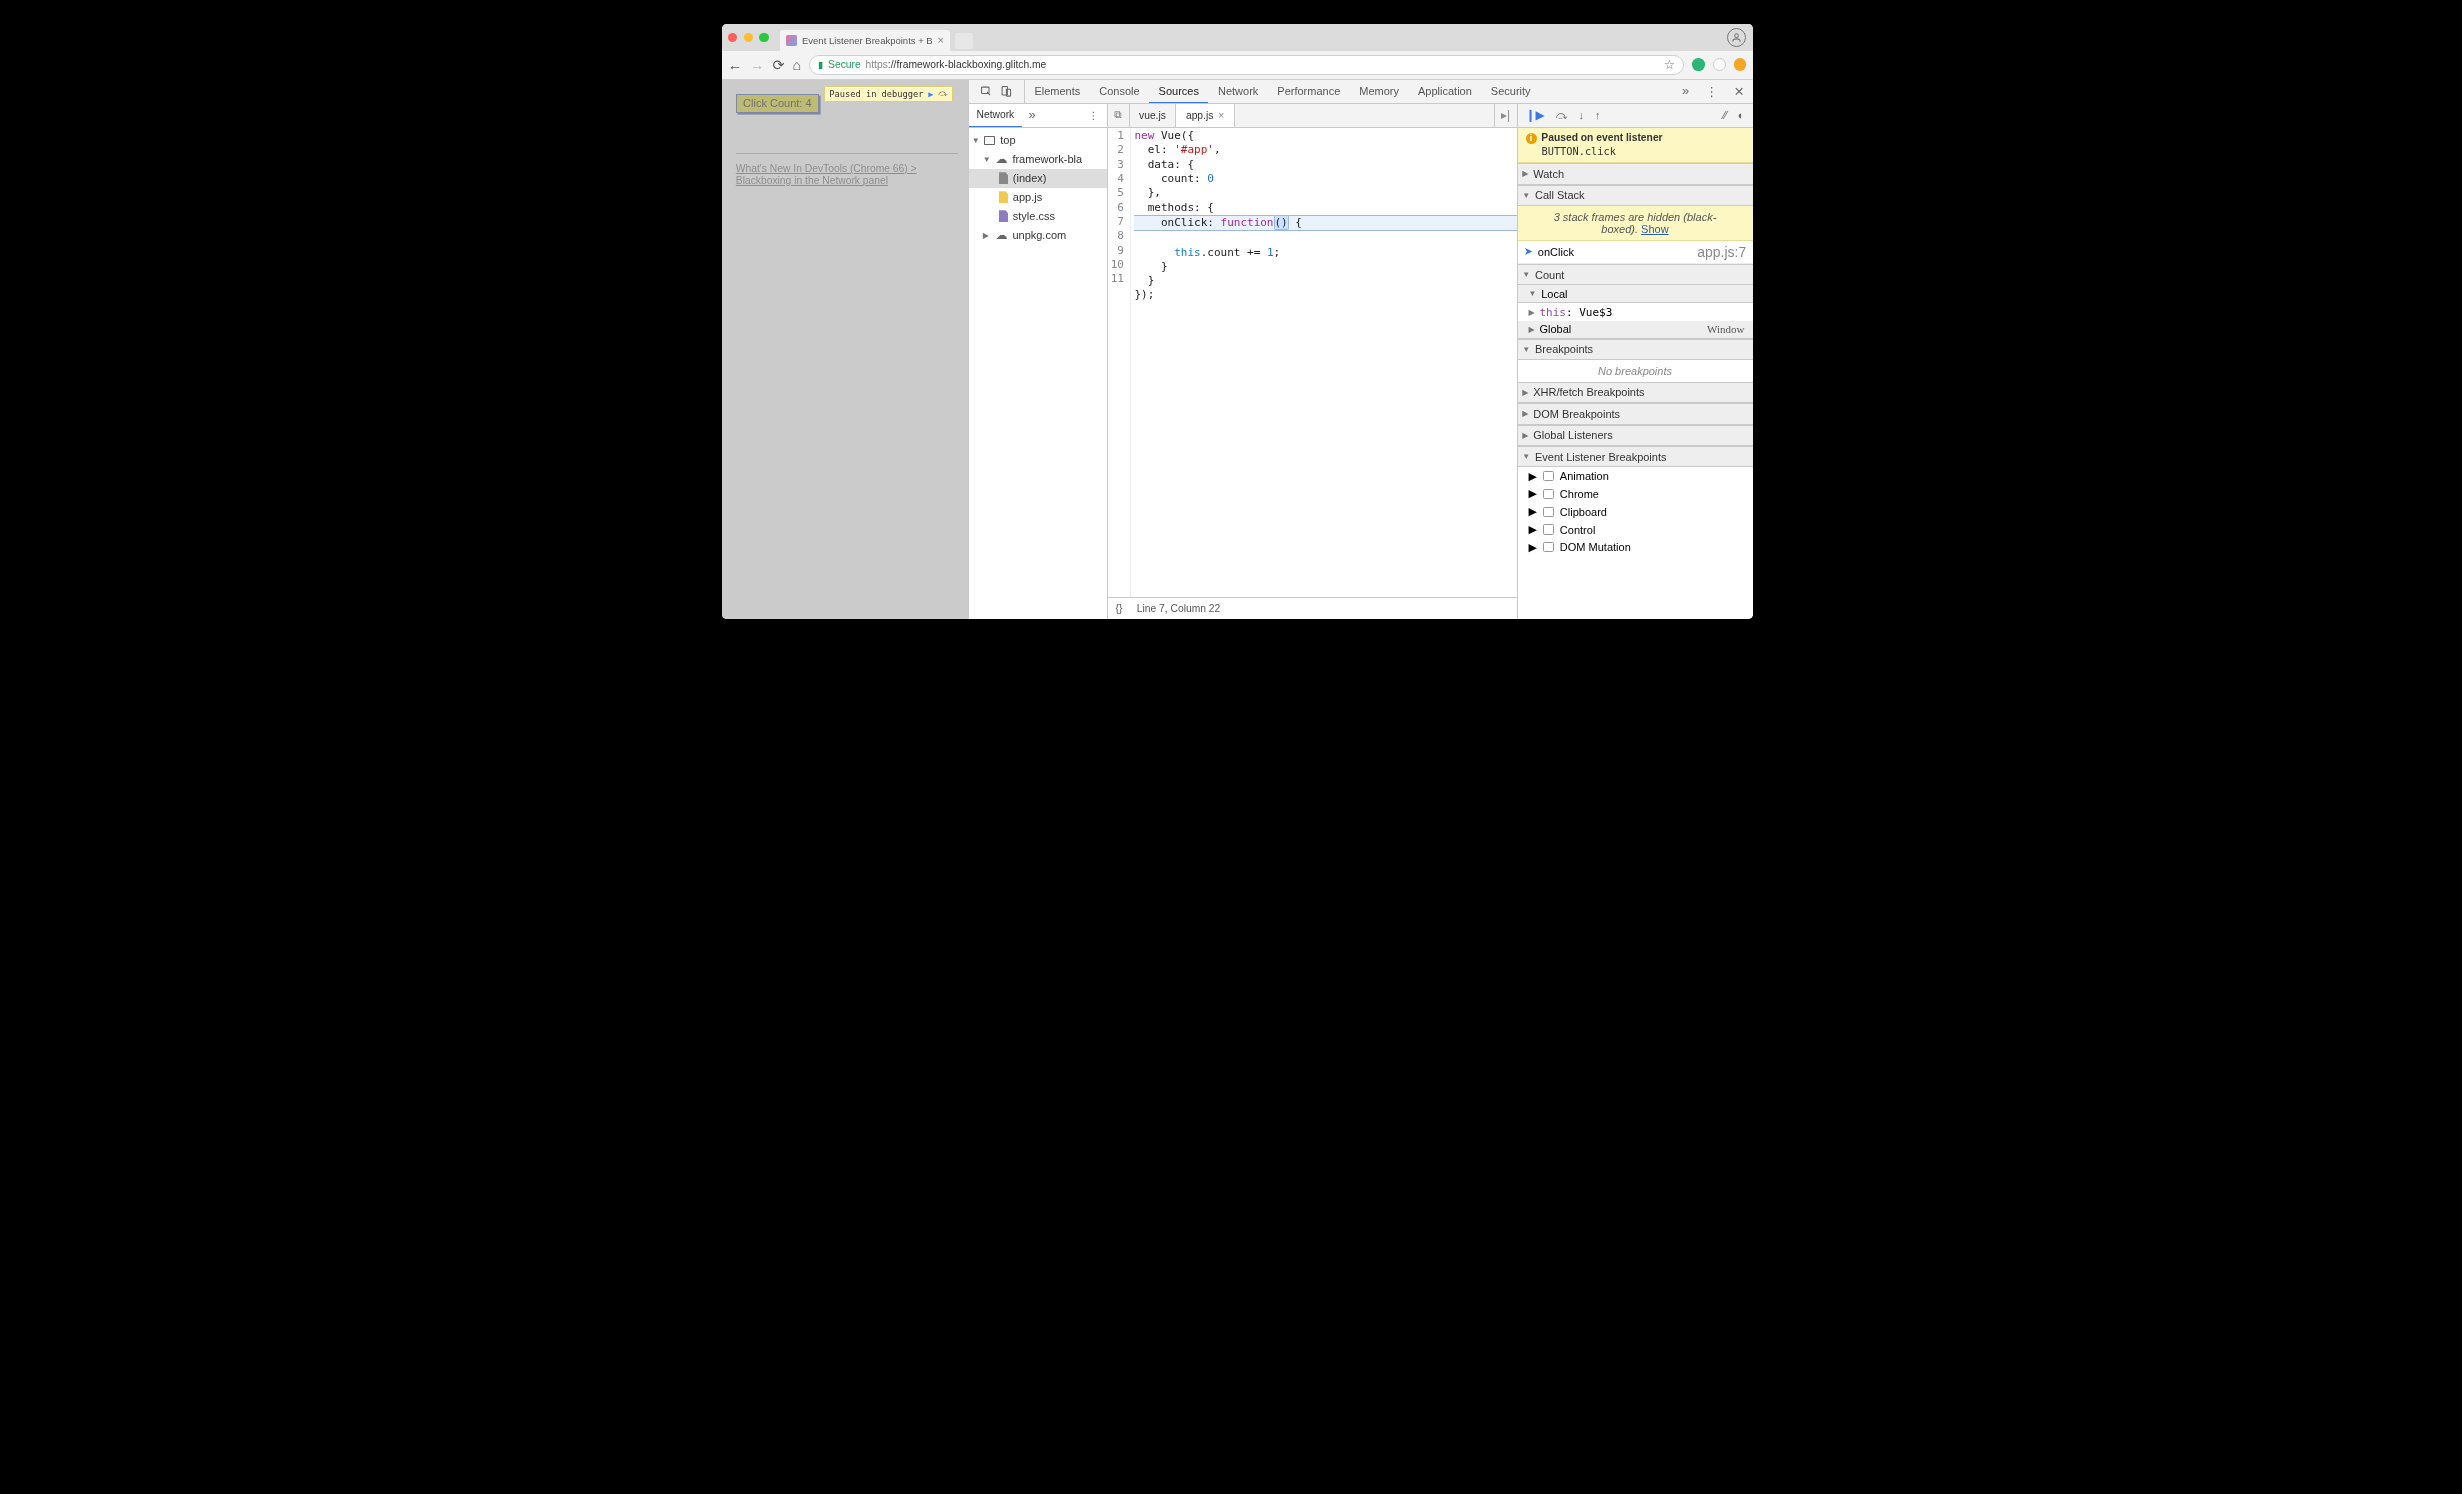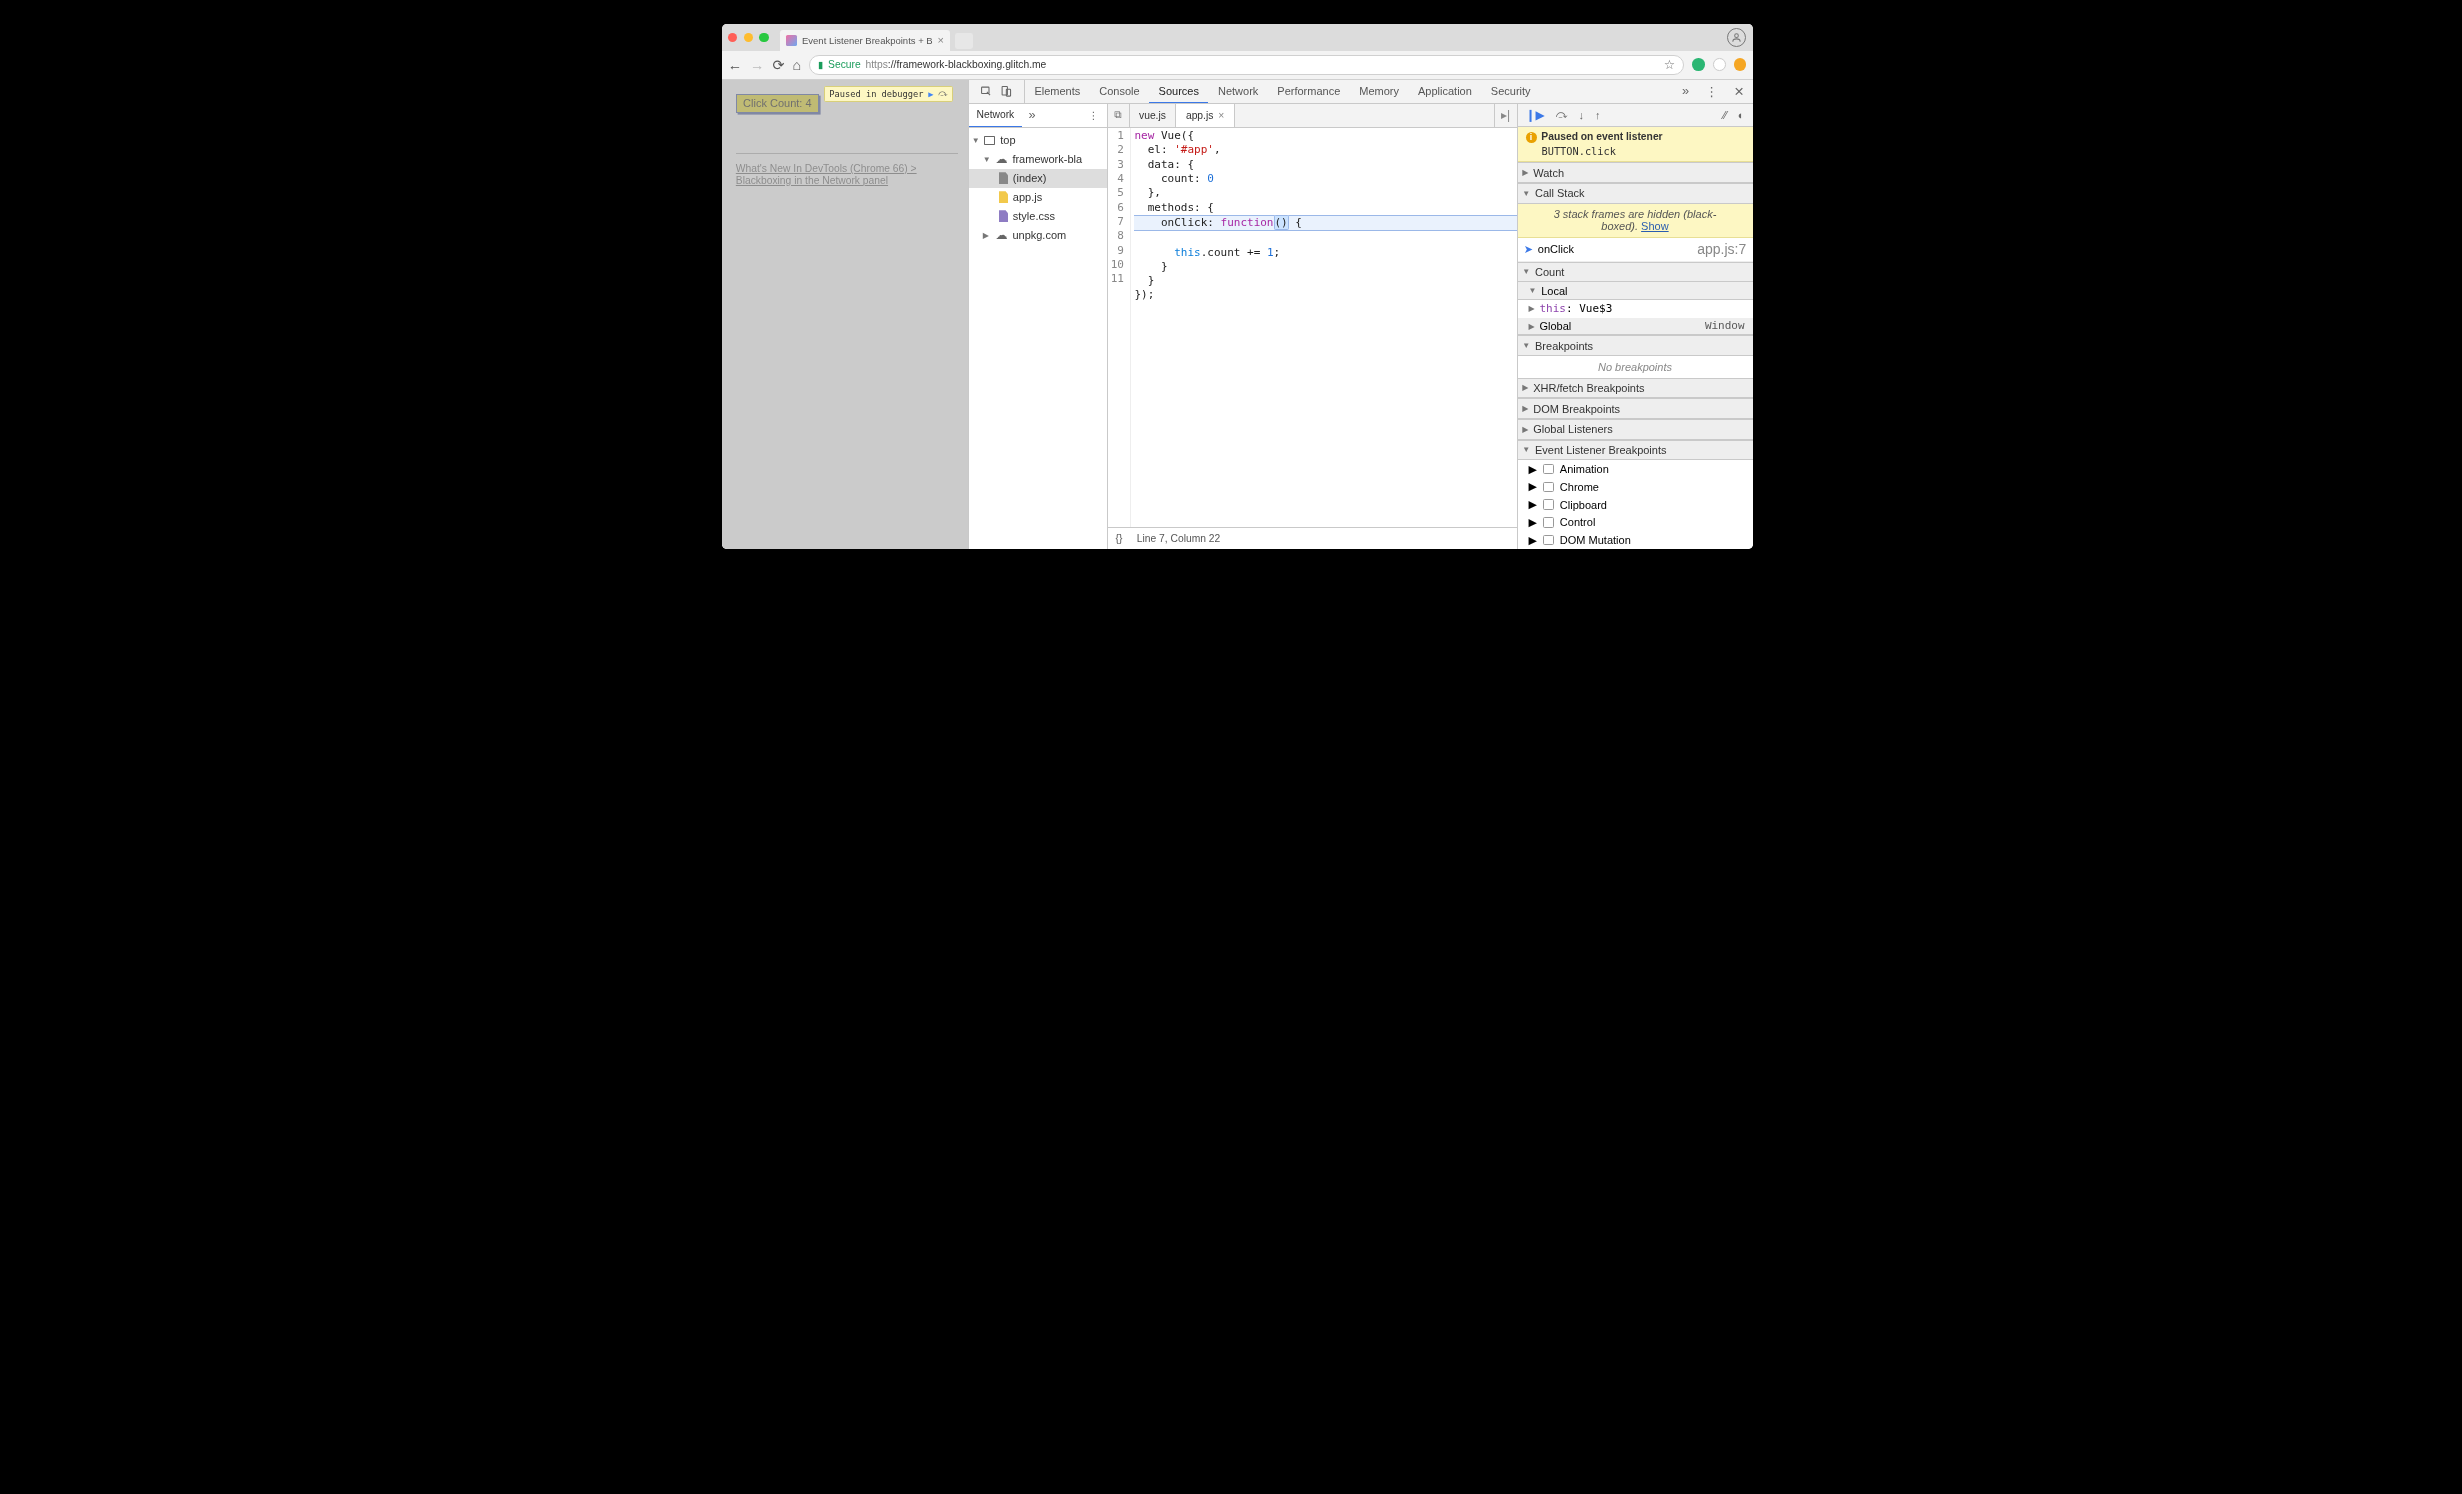--- a/index.html
+++ b/index.html
@@ -1,19 +1,19 @@
 <!DOCTYPE html>
 <html style="font-size:12.7px"><head>
 <meta charset="utf-8">
 <style>
   * { box-sizing: border-box; margin: 0; padding: 0; }
   body { font-family: -apple-system, BlinkMacSystemFont, "Segoe UI", Helvetica, Arial, sans-serif; background:#000; }
   .stage { width:1107px; height:668px; margin:auto; position:relative; }
   .browser {
-    position:absolute; left:44px; top:24px; width:1031px; height:525px;
+    position:absolute; left:44px; top:24px; width:1031px; height:595px;
     background:#fff; border-radius:4.8px; box-shadow:0 24px 48px rgba(0,0,0,.5);
     display:flex; flex-direction:column; overflow:hidden;
   }
   
   .tabstrip { height:27px; background:#dcdcdc; display:flex; align-items:center; padding:0 6.3px; }
   .traffic { display:flex; gap:6.3px; margin-right:11px; }
   .tl { width:9.5px; height:9.5px; border-radius:50%; }
   .red{background:#ff5f57}.yellow{background:#febc2e}.green{background:#28c840}
   .tab { height:20.6px; background:#f3f3f3; border-radius:3.2px 3.2px 0 0; display:flex; align-items:center; padding:0 6.3px; font-size:9.5px; color:#555; gap:4.8px; margin-top:6.3px;}
   .tab .favicon{width:11px;height:11px;background:linear-gradient(135deg,#ef6fa3,#6fa8ef);border-radius:1.6px;}
@@ -95,21 +95,21 @@
   .sec-body{padding:0;}
   .call-hidden{background:#fdf7c3;padding:4.8px 8px;font-style:italic;color:#555;text-align:center;border-bottom:0.8px solid #e8df95;}
   .call-hidden a{color:#2a5db0;text-decoration:underline;font-style:normal;}
   .call-row{display:flex;align-items:center;padding:3.2px 6.3px;gap:4.8px;border-bottom:0.8px solid #eee;}
   .call-row .ptr{color:#3b78e7;}
   .call-row .loc{margin-left:auto;color:#888;font-size:14px;}
   .scope-row{padding:2.4px 8px 2.4px 11px;display:flex;align-items:center;gap:4.8px;}
   .scope-sub{background:#eee;border-bottom:0.8px solid #c9c9c9;}
   .scope-row .arr{color:#777;font-size:8px;}
   .mono{font-family:Menlo,monospace;}
-  .scope-row .rt{margin-left:auto;color:#555;font-family:Liberation Mono, monospace;}
+  .scope-row .rt{margin-left:auto;color:#555;font-family:Liberation Serif, serif;}
   .purple{color:#8e44ad}
   .empty{color:#888;font-style:italic;text-align:center;padding:4.8px 0;}
   .chk-row{display:flex;align-items:center;gap:6.3px;padding:2.4px 6.3px 2.4px 11px;}
   .chk{width:10.3px;height:10.3px;border:0.8px solid #999;border-radius:1.6px;background:#fff;}
   svg{display:block}
 </style>
 </head>
 <body>
 
 <div class="stage">

